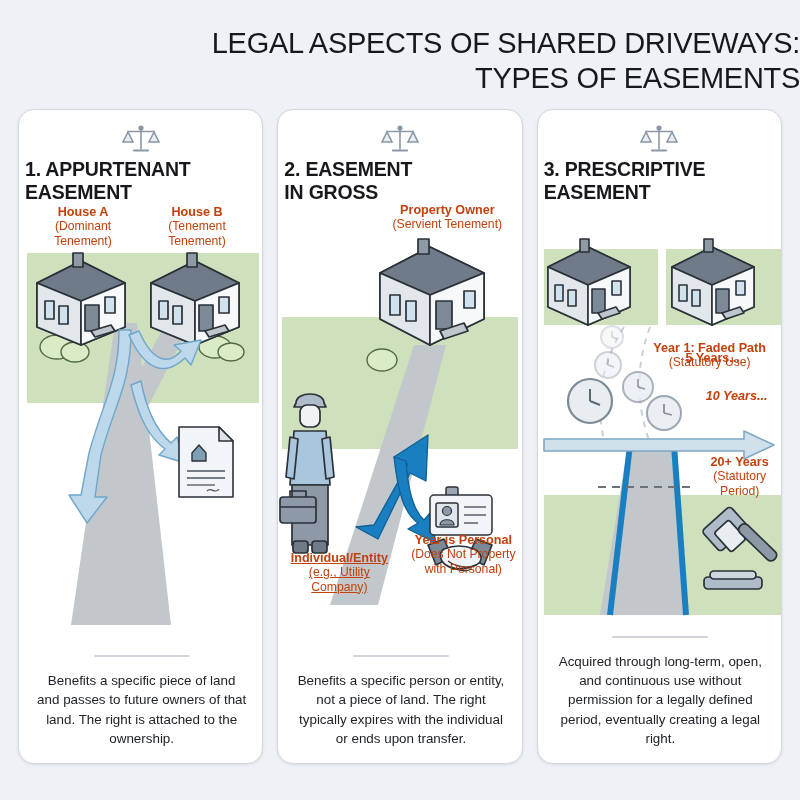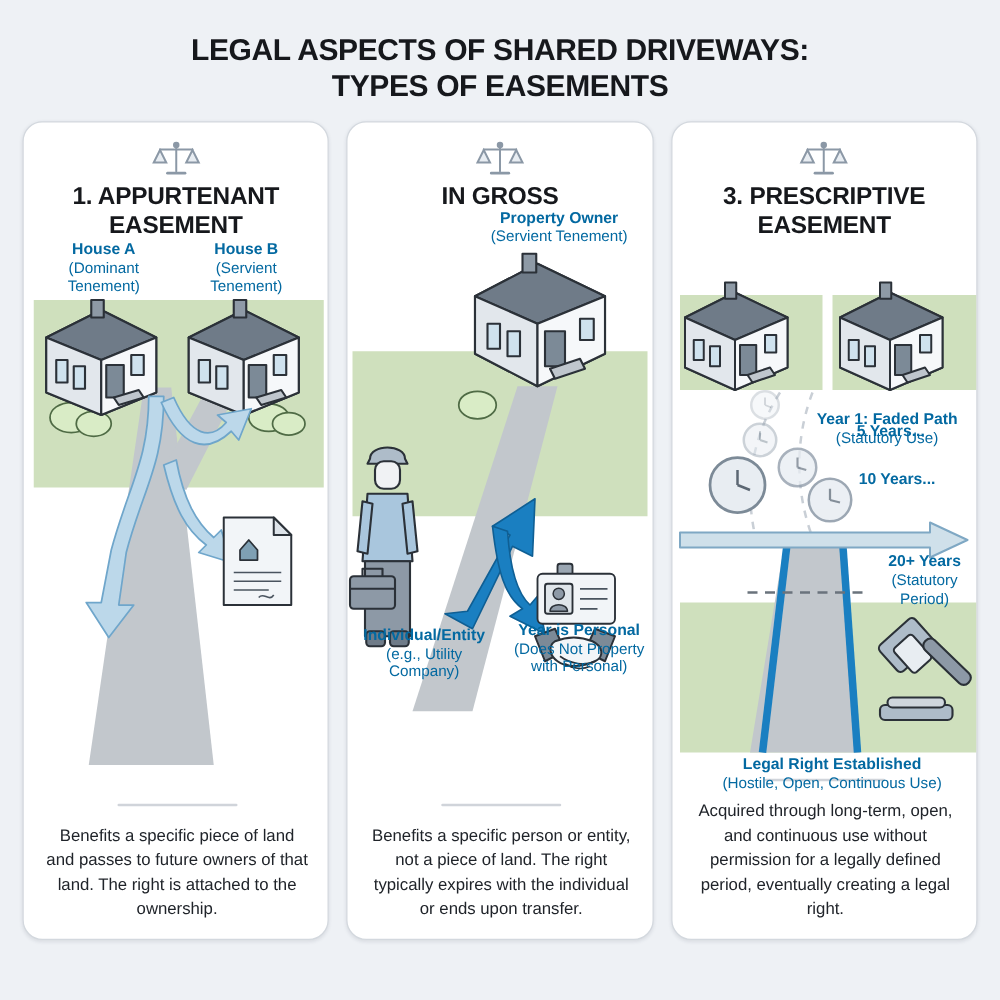--- a/index.html
+++ b/index.html
@@ -9,24 +9,24 @@
     font-family: "Liberation Sans", sans-serif;
     overflow: hidden;
   }
   .page {
     position: relative;
     width: 800px; height: 800px;
     background: #eef1f5;
     padding: 0;
   }
   .title {
-    text-align: center;
+    text-align: right;
     padding-top: 26px;
-    font-size: 24px;
-    font-weight: bold;
+    font-size: 29px;
+    font-weight: normal;
     letter-spacing: -0.3px;
     line-height: 1.22;
     color: #16181c;
     text-transform: uppercase;
   }
   .title .l2 { display: block; }
   .cards {
     display: flex;
     gap: 14px;
     padding: 12px 18px 16px 18px;
@@ -38,39 +38,38 @@
     border: 1px solid #d3d8de;
     border-radius: 16px;
     box-shadow: 0 1px 3px rgba(40,50,70,.10);
     position: relative;
     display: flex;
     flex-direction: column;
     overflow: hidden;
   }
   .scales { text-align: center; padding-top: 14px; height: 44px; }
   .hdr {
-    text-align: center;
     font-size: 19.5px;
     font-weight: bold;
     line-height: 1.2;
     color: #16181c;
     letter-spacing: -0.2px;
     padding: 4px 6px 0 6px;
     text-transform: uppercase;
   }
   .hdr .l2 { display: block; }
 
   .art { position: relative; flex: 1 1 auto; }
   .art svg { position: absolute; left: 0; top: 0; }
 
   .cap {
     position: absolute;
     text-align: center;
     line-height: 1.18;
-    color: #0369a1;
+    color: #c2410c;
   }
   .cap b { font-size: 12.6px; font-weight: bold; display: block; }
   .cap span { font-size: 12.2px; display: block; }
 
   .footwrap { padding: 0 14px 14px 16px; }
   .divider {
     width: 96px; height: 2px; margin: 0 auto 14px auto;
     background: #d0d4da; border-radius: 2px;
   }
   .foot {
@@ -172,21 +171,21 @@
           </g>
         </svg>
 
         <div class="cap" style="left:14px; top:0px; width:100px;">
           <b>House A</b>
           <span>(Dominant</span>
           <span>Tenement)</span>
         </div>
         <div class="cap" style="left:128px; top:0px; width:100px;">
           <b>House B</b>
-          <span>(Servient</span>
+          <span>(Tenement</span>
           <span>Tenement)</span>
         </div>
       </div>
 
       <div class="footwrap">
         <div class="divider"></div>
         <div class="foot">Benefits a specific piece of land and passes to future owners of that land. The right is attached to the ownership.</div>
       </div>
     </div>
 
@@ -197,20 +196,21 @@
             <line x1="20" y1="4" x2="20" y2="25"></line>
             <line x1="7" y1="7.5" x2="33" y2="7.5"></line>
             <line x1="13" y1="26.5" x2="27" y2="26.5" stroke-width="2.2"></line>
             <circle cx="20" cy="4" r="1.8" fill="#8b98a6"></circle>
             <path d="M7 8 L2 18 L12 18 Z" fill="#e8edf2"></path>
             <path d="M33 8 L28 18 L38 18 Z" fill="#e8edf2"></path>
           </g>
         </svg>
       </div>
       <div class="hdr">
+        <span>2. EASEMENT</span>
         <span class="l2">IN GROSS</span>
       </div>
 
       <div class="art">
         <svg width="248" height="430" viewBox="0 0 248 430">
           <rect x="4" y="112" width="236" height="132" fill="#cfe0bd"></rect>
 
           <path d="M136 140 L168 140 L100 400 L52 400 Z" fill="#c2c7cc"></path>
 
           <g fill="#d9ecc6" stroke="#4f6b45" stroke-width="1.4">
@@ -268,21 +268,21 @@
             <path d="M166 344 C176 340 186 340 196 344 C204 348 206 356 198 360 C190 364 176 366 168 360 C162 356 160 348 166 344 Z" fill="#f2f5f8"></path>
             <path d="M170 356 C178 362 190 364 198 360" fill="none" stroke-width="1.3"></path>
             <path d="M174 362 C180 366 188 367 194 364" fill="none" stroke-width="1.3"></path>
           </g>
         </svg>
 
         <div class="cap" style="left:94px; top:-2px; width:150px;">
           <b>Property Owner</b>
           <span>(Servient Tenement)</span>
         </div>
-        <div class="cap" style="left:0px; top:332px; width:122px;">
+        <div class="cap" style="left:0px; top:346px; width:122px;text-decoration:underline;">
           <b>Individual/Entity</b>
           <span>(e.g., Utility</span>
           <span>Company)</span>
         </div>
         <div class="cap" style="left:122px; top:328px; width:126px;">
           <b>Year is Personal</b>
           <span>(Does Not Property</span>
           <span>with Personal)</span>
         </div>
       </div>
@@ -386,32 +386,28 @@
           </g>
         </svg>
 
         <div class="cap" style="left:92px; top:96px; width:160px;margin-top:40px;">
           <b>Year 1: Faded Path</b>
           <span>(Statutory Use)</span>
         </div>
         <div class="cap" style="left:110px; top:146px; width:130px;">
           <b>5 Years...</b>
         </div>
-        <div class="cap" style="left:120px; top:184px; width:120px;">
+        <div class="cap" style="left:139px; top:184px; width:120px;font-style:italic;">
           <b>10 Years...</b>
         </div>
         <div class="cap" style="left:152px; top:250px; width:100px;">
           <b>20+ Years</b>
           <span>(Statutory</span>
           <span>Period)</span>
         </div>
-        <div class="cap" style="left:4px; top:412px; width:248px;">
-          <b>Legal Right Established</b>
-          <span>(Hostile, Open, Continuous Use)</span>
-        </div>
       </div>
 
       <div class="footwrap">
         <div class="divider"></div>
         <div class="foot">Acquired through long-term, open, and continuous use without permission for a legally defined period, eventually creating a legal right.</div>
       </div>
     </div>
 
   </div>
 </div>

